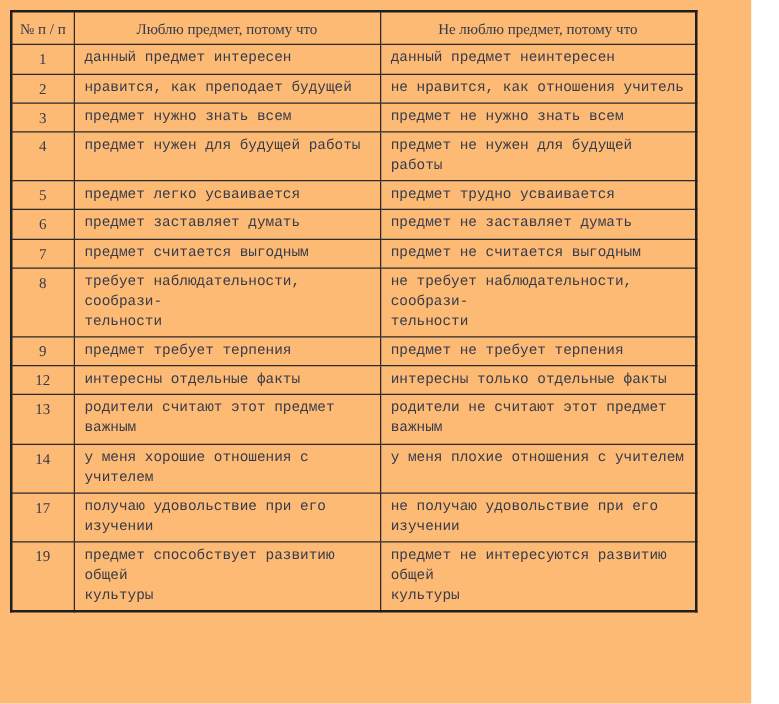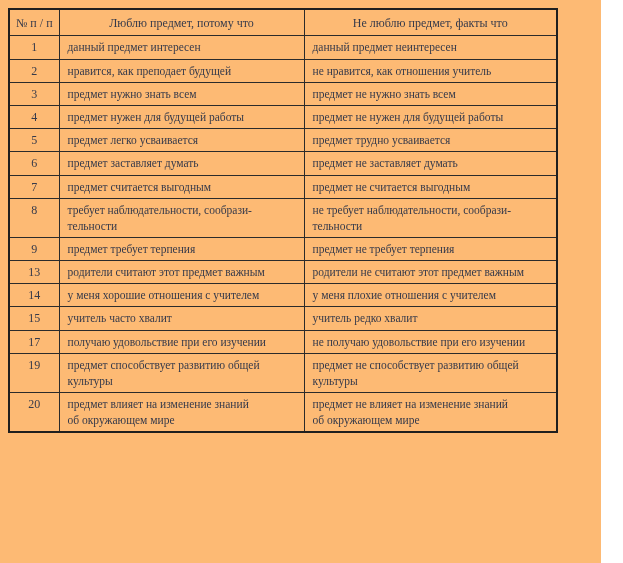--- a/index.html
+++ b/index.html
@@ -50,41 +50,42 @@
     text-align: center;
     padding: 3px 2px;
     line-height: 1.35;
   }
   td.txt {
     font-size: 11.5px;
     text-align: left;
     padding: 3px 6px 3px 8px;
     line-height: 1.4;
     white-space: pre-line;
+    font-family: Liberation Mono, monospace;
   }
   
   table.questionnaire tr:last-child td {
     border-bottom: 1px dotted #555;
   }
 </style>
 </head>
 <body>
 
 <div class="page">
   <table class="questionnaire">
     <colgroup>
       <col class="c-num">
       <col class="c-love">
       <col class="c-hate">
     </colgroup>
     <thead>
       <tr>
         <th class="hdr">№ п / п</th>
         <th class="hdr">Люблю предмет, потому что</th>
-        <th class="hdr">Не люблю предмет, факты что</th>
+        <th class="hdr">Не люблю предмет, потому что</th>
       </tr>
     </thead>
     <tbody id="rows-body">
   <tr>
     <td class="num">1</td>
     <td class="txt">данный предмет интересен</td>
     <td class="txt">данный предмет неинтересен</td>
   </tr>
 
   <tr>
@@ -132,58 +133,51 @@
   </tr>
 
   <tr>
     <td class="num">9</td>
     <td class="txt">предмет требует терпения</td>
     <td class="txt">предмет не требует терпения</td>
   </tr>
 
 
 
+  <tr>
+    <td class="num">12</td>
+    <td class="txt">интересны отдельные факты</td>
+    <td class="txt">интересны только отдельные факты</td>
+  </tr>
 
   <tr>
     <td class="num">13</td>
     <td class="txt">родители считают этот предмет важным</td>
     <td class="txt">родители не считают этот предмет важным</td>
   </tr>
 
   <tr>
     <td class="num">14</td>
     <td class="txt">у меня хорошие отношения с учителем</td>
     <td class="txt">у меня плохие отношения с учителем</td>
   </tr>
 
-  <tr>
-    <td class="num">15</td>
-    <td class="txt">учитель часто хвалит</td>
-    <td class="txt">учитель редко хвалит</td>
-  </tr>
 
 
   <tr>
     <td class="num">17</td>
     <td class="txt">получаю удовольствие при его изучении</td>
     <td class="txt">не получаю удовольствие при его изучении</td>
   </tr>
 
 
   <tr>
     <td class="num">19</td>
     <td class="txt">предмет способствует развитию общей
 культуры</td>
-    <td class="txt">предмет не способствует развитию общей
+    <td class="txt">предмет не интересуются развитию общей
 культуры</td>
   </tr>
 
-  <tr>
-    <td class="num">20</td>
-    <td class="txt">предмет влияет на изменение знаний
-об окружающем мире</td>
-    <td class="txt">предмет не влияет на изменение знаний
-об окружающем мире</td>
-  </tr>
 
 </tbody>
   </table>
 </div>
 
 </body></html>

